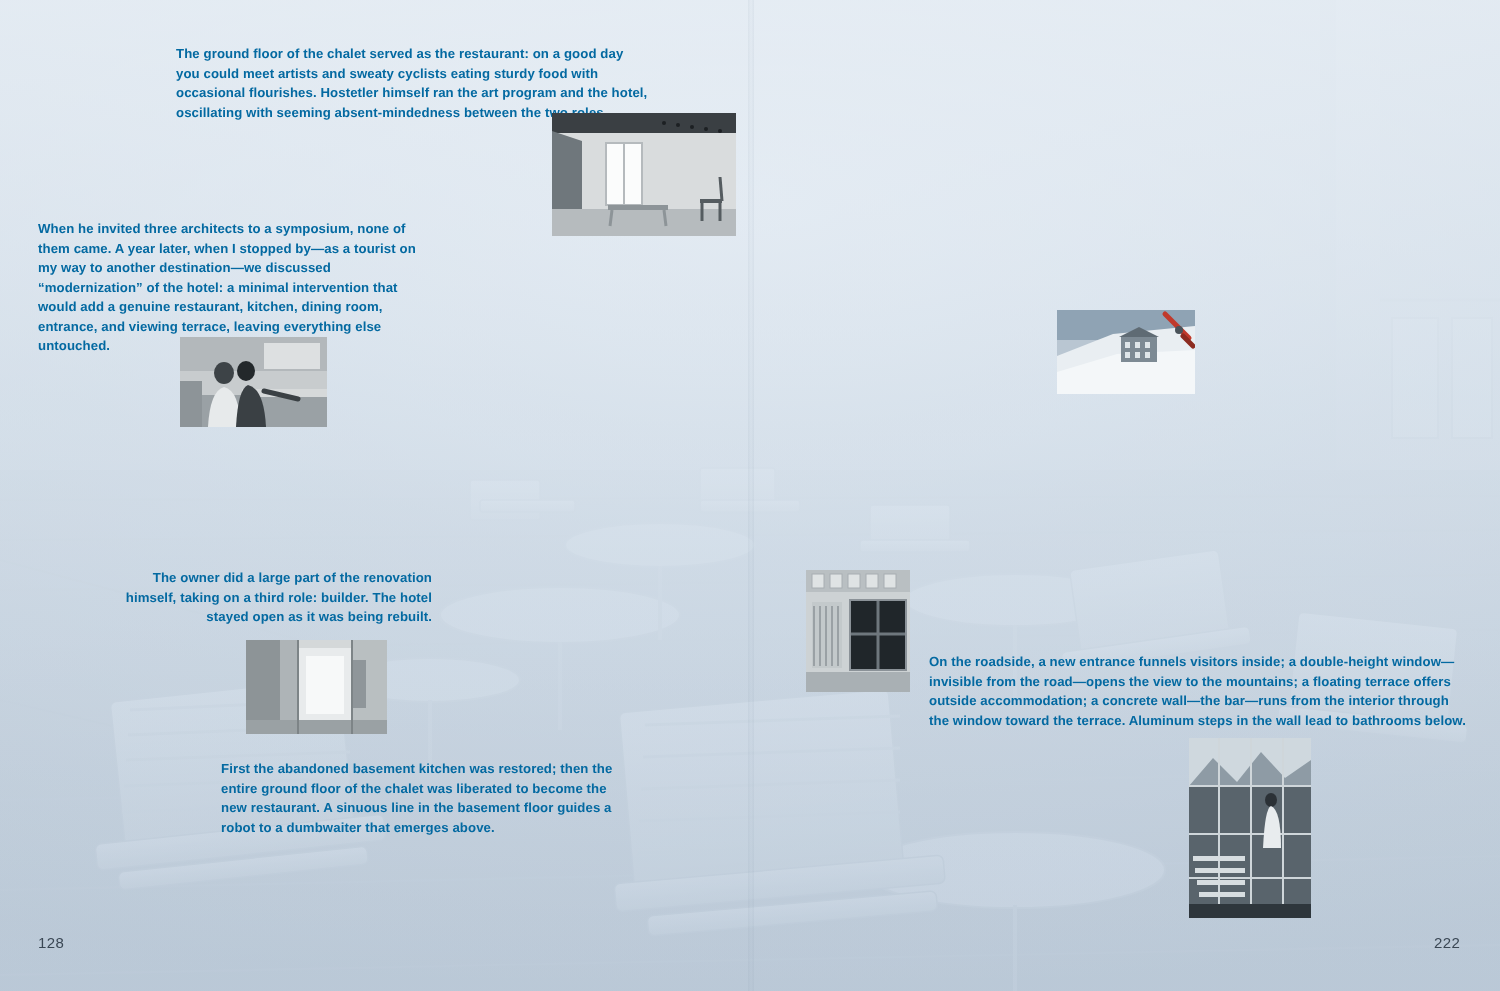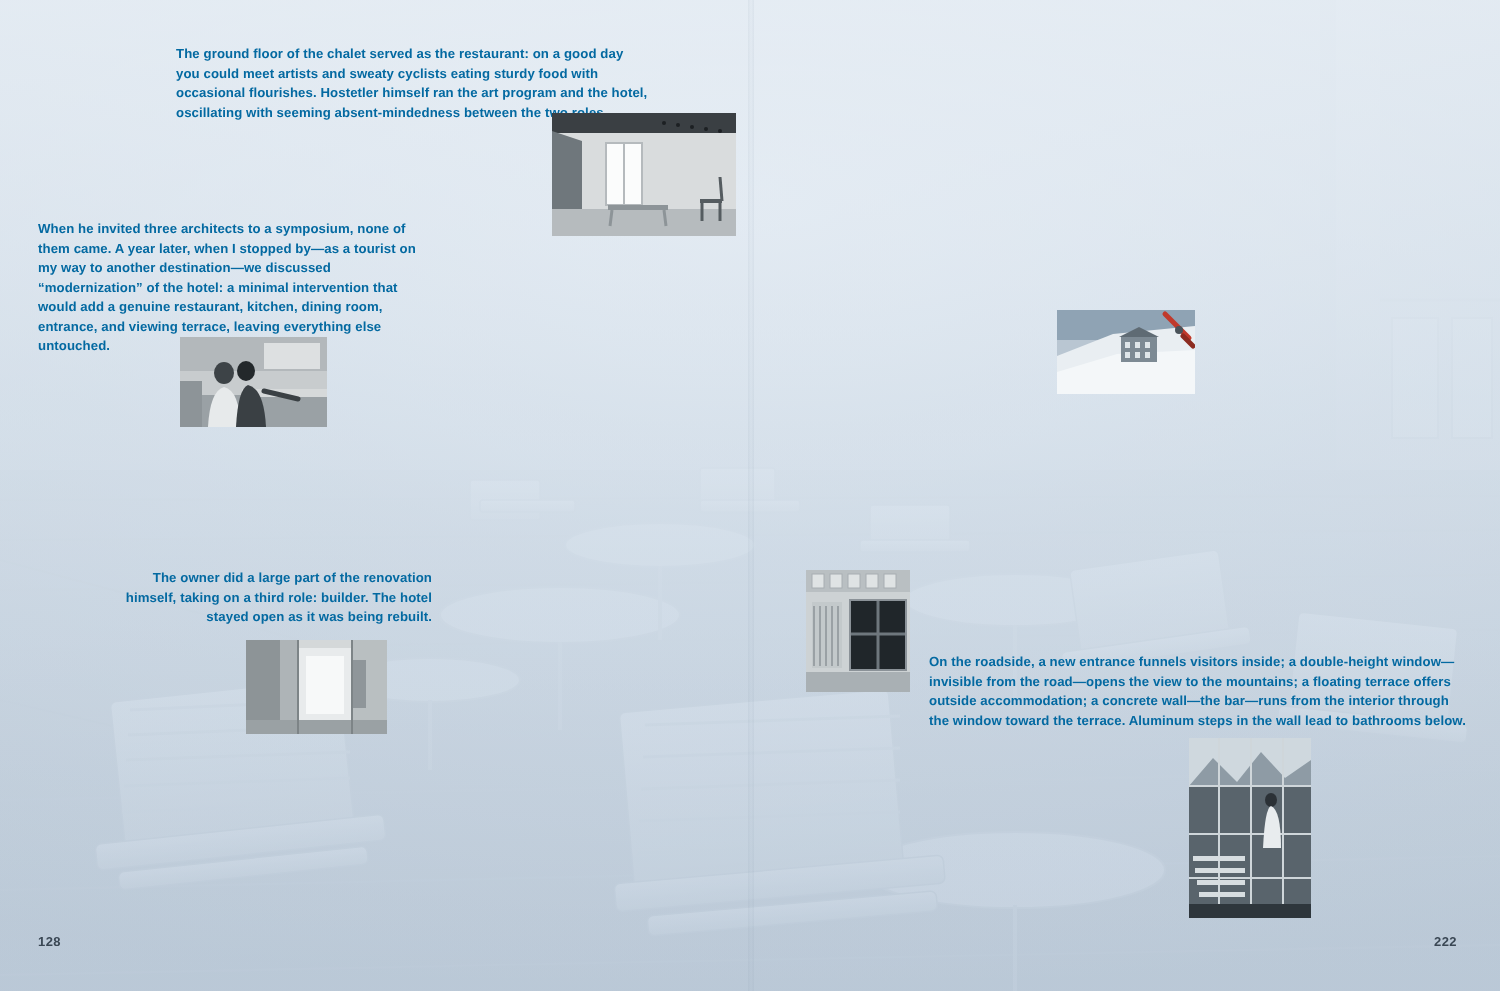--- a/index.html
+++ b/index.html
@@ -61,24 +61,23 @@
     position: absolute;
     overflow: hidden;
     background: #9fb0bf;
     box-shadow: 0 0 0 0 rgba(0,0,0,0);
   }
   .photo svg { display: block; width: 100%; height: 100%; }
 
   
   .folio {
     position: absolute;
-    font-size: 13px;
+    font-size: 15px;
     color: #3a4754;
     letter-spacing: 0.4px;
-    font-weight: bold;
   }
 
   
   .gutter {
     position: absolute;
     top: 0; bottom: 0;
     left: 748px;
     width: 6px;
     background: linear-gradient(90deg, rgba(120,140,160,0.10), rgba(120,140,160,0.02), rgba(120,140,160,0.10));
     pointer-events: none;
@@ -214,20 +213,23 @@
 
   <div class="textblock" style="left:38px; top:219px; width:392px;">
     <p>When he invited three architects to a symposium, none of them came. A year later, when I stopped by—as a tourist on my way to another destination—we discussed “modernization” of the hotel: a minimal intervention that would add a genuine restaurant, kitchen, dining room, entrance, and viewing terrace, leaving everything else untouched.</p>
   </div>
 
 
   <div class="textblock" style="left:120px; top:568px; width:312px;text-align:right;">
     <p>The owner did a large part of the renovation himself, taking on a third role: builder. The hotel stayed open as it was being rebuilt.</p>
   </div>
 
+  <div class="textblock" style="left:221px; top:759px; width:392px;">
+    <p>First the abandoned basement kitchen was restored; then the entire ground floor of the chalet was liberated to become the new restaurant. A sinuous line in the basement floor guides a robot to a dumbwaiter that emerges above.</p>
+  </div>
 
   <div class="textblock" style="left:929px; top:652px; width:538px;">
     <p>On the roadside, a new entrance funnels visitors inside; a double-height window—invisible from the road—opens the view to the mountains; a floating terrace offers outside accommodation; a concrete wall—the bar—runs from the interior through the window toward the terrace. Aluminum steps in the wall lead to bathrooms below.</p>
   </div>
 
   <div class="photo" style="left:552px; top:113px; width:184px; height:123px;">
     <svg viewBox="0 0 184 123" preserveAspectRatio="none" role="img">
       <rect width="184" height="123" fill="#cfd4d6"></rect>
 
       <polygon points="0,0 184,0 184,26 86,34 0,20" fill="#3a3f43"></polygon>

